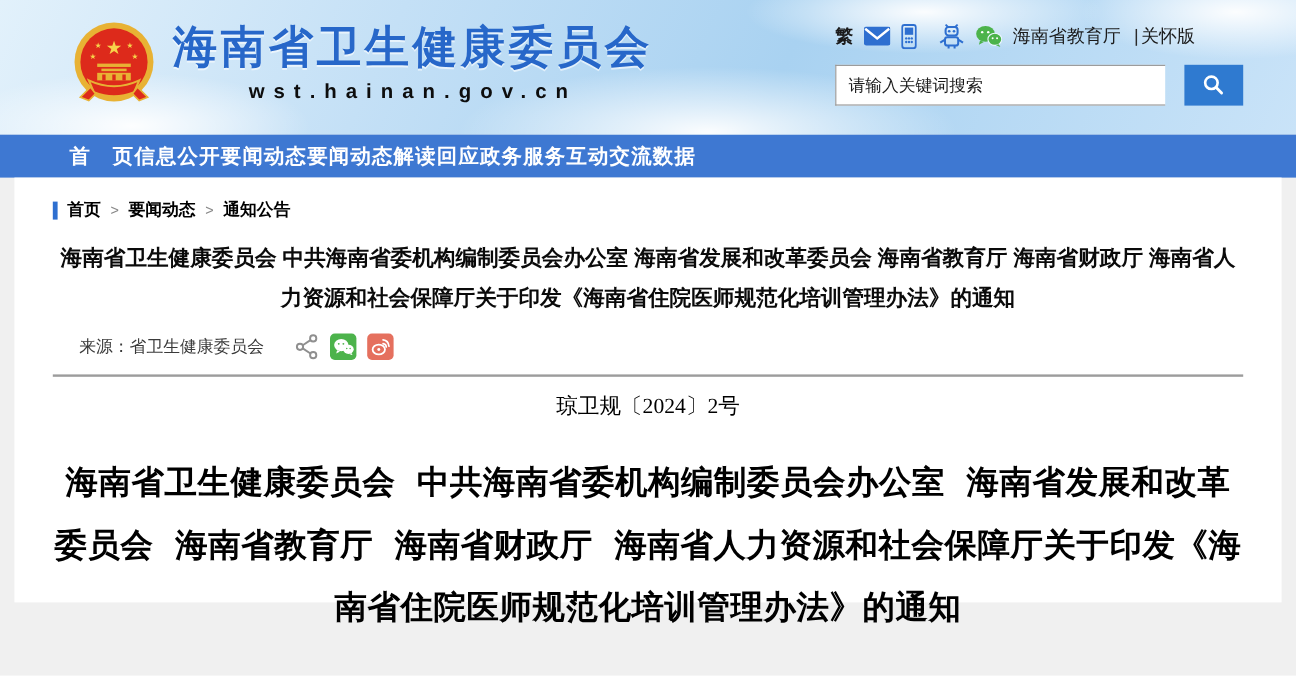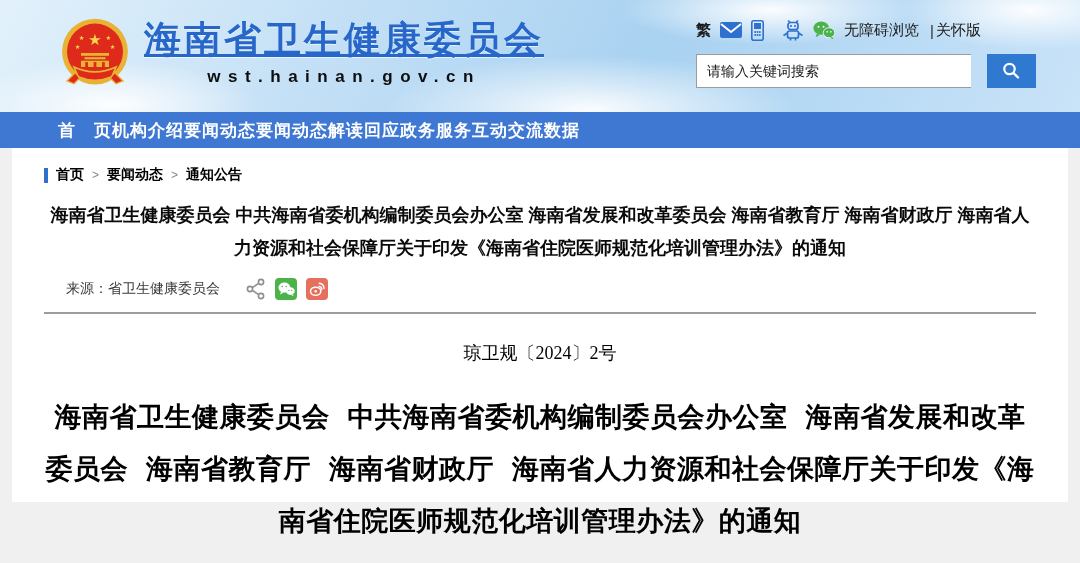--- a/index.html
+++ b/index.html
@@ -17,21 +17,20 @@
   .c1 { width:300px; height:90px; left:-40px; top:60px; }
   .c2 { width:420px; height:110px; left:380px; top:55px; }
   .c3 { width:260px; height:80px; left:900px; top:-30px; }
   .c4 { width:300px; height:70px; left:620px; top:-25px; }
 
   .brand { position:absolute; left:60px; top:16px; display:flex; align-items:center; }
   .emblem { width:70px; height:74px; margin-right:14px; }
   .brand-text .site-name {
     color:#2767c9; font-size:37px; font-weight:bold; letter-spacing:3px; line-height:42px;
     text-shadow:0 1px 0 rgba(255,255,255,.6);
-    text-decoration:underline;
   }
   .brand-text .site-url {
     color:#0d0d0d; font-size:17px; font-weight:bold; letter-spacing:7.5px; margin-top:6px;text-align:center;
   }
 
   .utility { position:absolute; right:44px; top:18px; width:340px; }
   .quick-links { display:flex; align-items:center; font-size:15px; color:#1a1a1a; height:24px; }
   .quick-links > * { margin-right:9px; }
   .ql-trad { font-weight:bold; cursor:pointer; }
   .ql-ico { width:22px; height:20px; display:inline-flex; align-items:center; cursor:pointer; }
@@ -64,21 +63,21 @@
   .share-group { display:flex; align-items:center; }
   .share-ico { margin-right:9px; cursor:pointer; display:inline-flex; }
   .share-badge { width:22px; height:22px; border-radius:4px; display:inline-flex; align-items:center; justify-content:center; }
   .badge-wechat { background:#4cb34b; }
   .badge-weibo { background:#e5705e; }
   .meta-right { font-size:14px; color:#4a4a4a; letter-spacing:1px; }
   .font-size-opt { cursor:pointer; margin:0 7px; color:#3a3a3a; }
 
   .divider { margin-top:12px; border-top:2px solid #9c9c9c; }
 
-  .doc-number { margin-top:27px; text-align:center; font-size:18px; color:#000;
+  .doc-number { margin-top:12px; text-align:center; font-size:18px; color:#000;
     font-family:"Liberation Serif","DejaVu Serif",serif; }
 
   .big-title { margin-top:26px; text-align:center; font-size:27px; font-weight:bold; color:#000;
     line-height:52px; word-spacing:10px; letter-spacing:.5px; }
 </style>
 </head>
 <body>
 
 <div class="page">
 
@@ -153,39 +152,39 @@
             <ellipse cx="9" cy="8" rx="8.5" ry="7.2" fill="#4cb34b"></ellipse>
             <path d="M4,14 L3,18 L7.5,15.5 Z" fill="#4cb34b"></path>
             <circle cx="6" cy="6.5" r="1.1" fill="#fff"></circle>
               <circle cx="11.5" cy="6.5" r="1.1" fill="#fff"></circle>
             <ellipse cx="17.5" cy="13" rx="6.3" ry="5.5" fill="#4cb34b" stroke="#eaf6ff" stroke-width="1"></ellipse>
             <path d="M21,17.5 L22.5,20 L18.5,18.5 Z" fill="#4cb34b"></path>
             <circle cx="15.5" cy="12" r="0.9" fill="#fff"></circle>
               <circle cx="19.5" cy="12" r="0.9" fill="#fff"></circle>
           </svg>
         </span>
-        <span class="ql-text">无障碍浏览</span>
+        <span class="ql-text">海南省教育厅</span>
         <span class="ql-sep">|</span>
         <span class="ql-text">关怀版</span>
       </div>
       <div class="searchbar">
         <input class="search-input" type="text" placeholder="请输入关键词搜索" style="">
         <button class="search-btn">
           <svg width="22" height="22" viewBox="0 0 22 22">
             <circle cx="9.5" cy="9" r="5.2" fill="none" stroke="#fff" stroke-width="2.2"></circle>
             <line x1="13.5" y1="13" x2="18" y2="17.5" stroke="#fff" stroke-width="2.4" stroke-linecap="round"></line>
           </svg>
         </button>
       </div>
     </div>
   </div>
 
   <div class="nav">
     <a>首　页</a>
-    <a>机构介绍</a>
+    <a>信息公开</a>
     <a>要闻动态</a>
     <a>要闻动态</a>
     <a>解读回应</a>
     <a>政务服务</a>
     <a>互动交流</a>
     <a>数据</a>
   </div>
 
   <div class="content">
 

